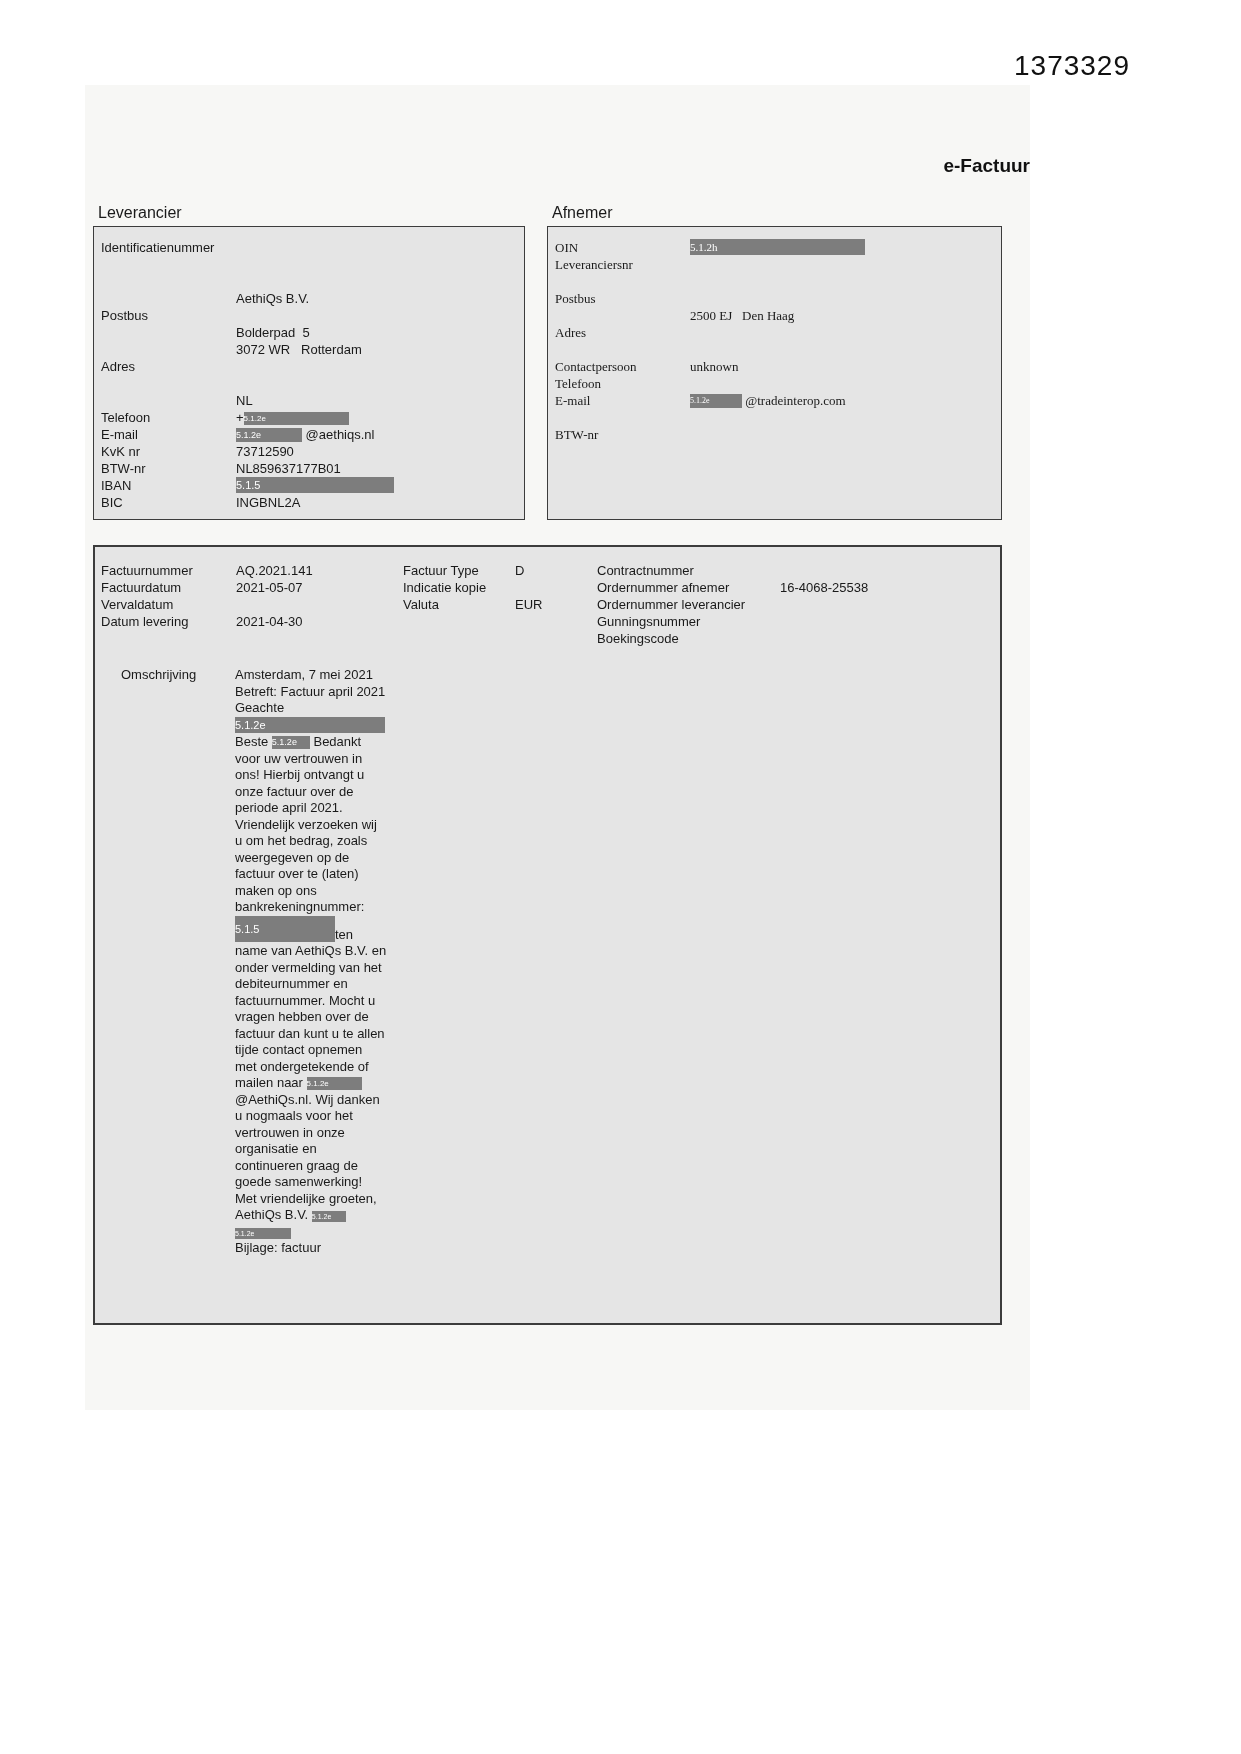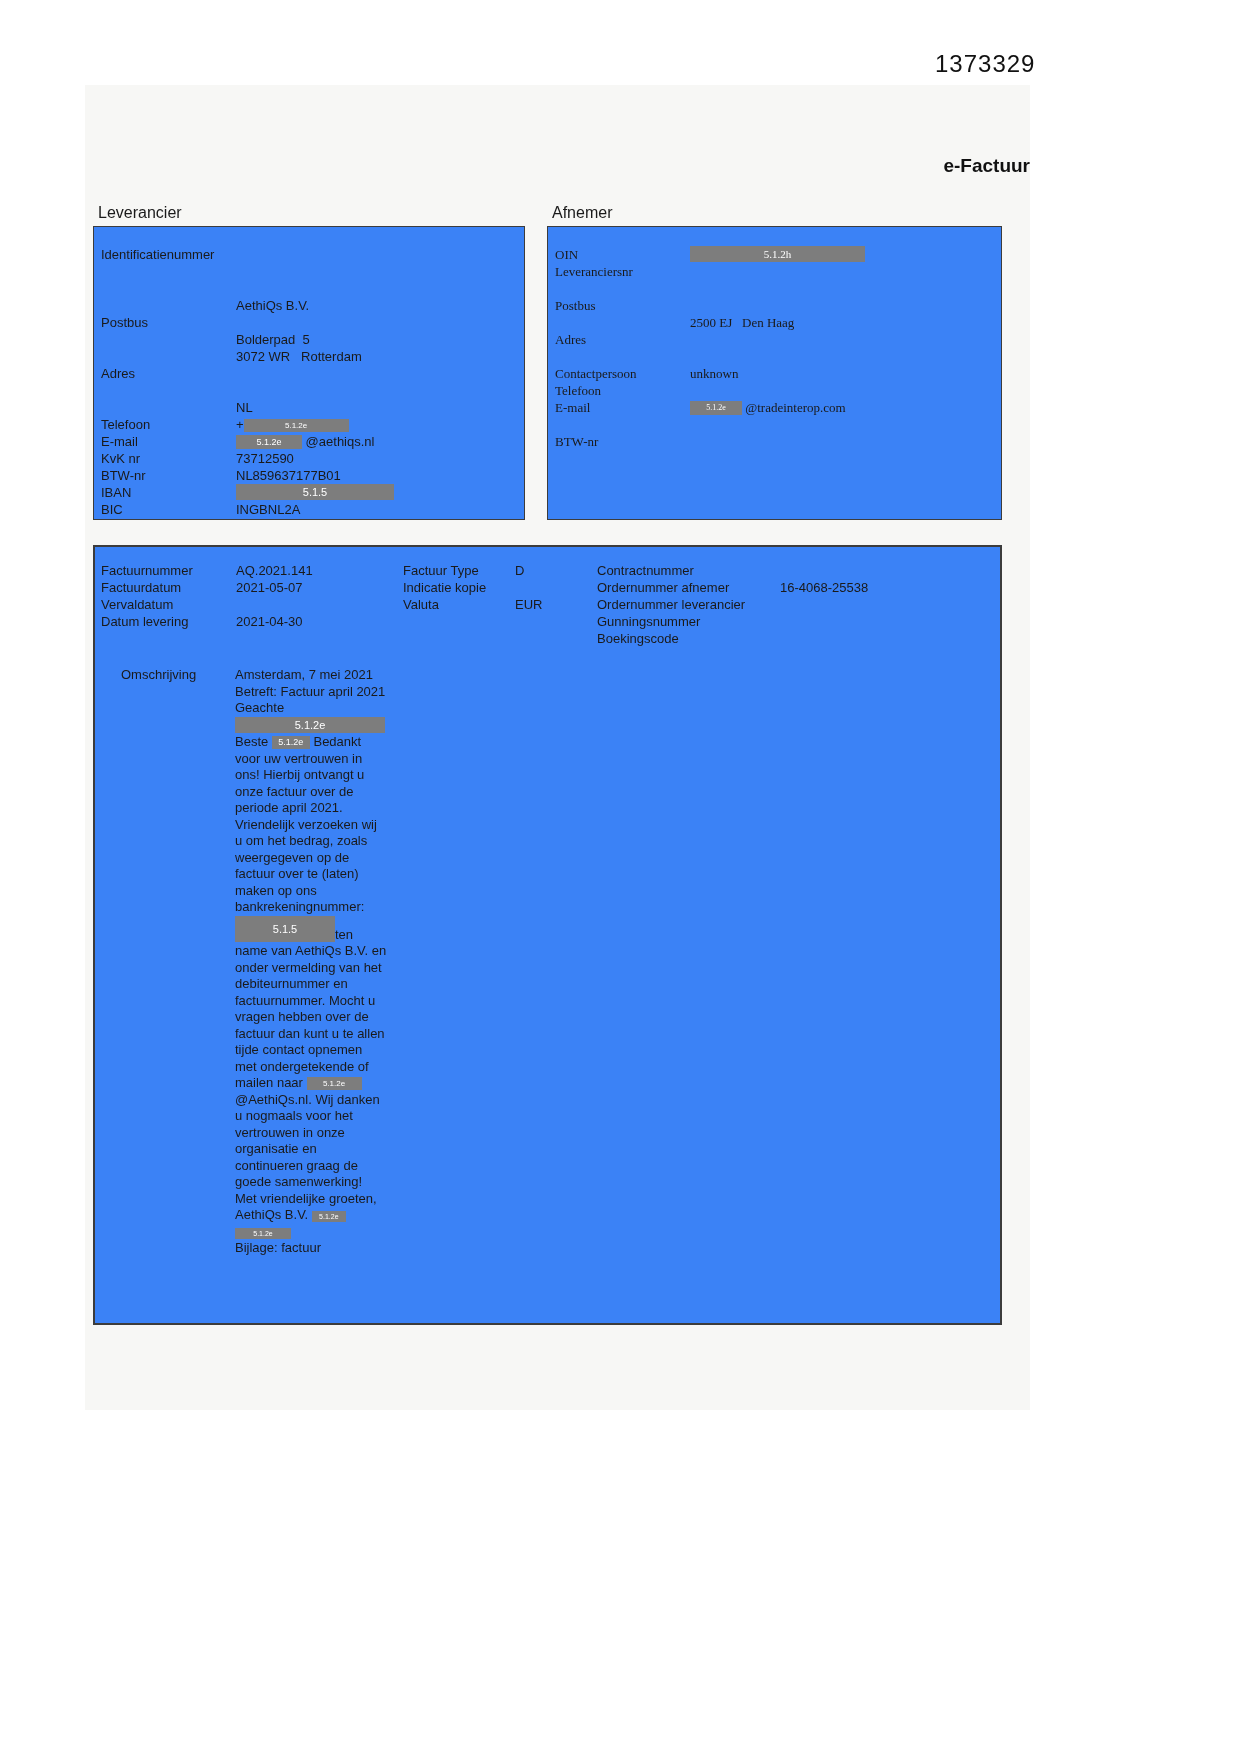--- a/index.html
+++ b/index.html
@@ -8,44 +8,44 @@
     width:1241px; height:1754px; position:relative;
     font-family:"Liberation Sans", sans-serif;
     color:#1a1a1a;
   }
   .page { position:absolute; inset:0; }
   .sheet {
     position:absolute; left:85px; top:85px; width:945px; height:1325px;
     background:#f7f7f5;
   }
   .doc-number {
-    position:absolute; left:935px; top:50px;
-    font-size:24px; letter-spacing:1px; color:#111;
+    position:absolute; left:1014px; top:50px;
+    font-size:28px; letter-spacing:1px; color:#111;
   }
   .title {
     position:absolute; left:85px; top:155px; width:945px;
     text-align:right; font-weight:bold; font-size:19px; color:#111;
   }
   .section-label { position:absolute; font-size:16px; }
   .box {
-    position:absolute; background:#3b82f6;
-    border:1px solid #3c3c3c; padding:19px 7px;
+    position:absolute; background:#e5e5e5;
+    border:1px solid #3c3c3c; padding:12px 7px;
   }
   #supplier-box { left:93px; top:226px; width:432px; height:294px; }
   #customer-box { left:547px; top:226px; width:455px; height:294px;font-family:Liberation Serif, serif; }
   #invoice-box  { left:93px; top:545px; width:909px; height:780px; border-width:2px; overflow:hidden; }
   .rows { font-size:13px; }
   .row { display:flex; min-height:17px; line-height:17px; }
   .row.spacer { min-height:17px; }
   .lab { flex:0 0 var(--labw,135px); }
   .val { flex:1; white-space:pre-wrap; }
   .redact {
     display:inline-block; background:#7d7d7d; color:#ffffff;
     font-size:9px; height:15px; line-height:15px;
-    text-align:center; vertical-align:text-bottom; min-width:28px;
+    text-align:left; vertical-align:text-bottom; min-width:28px;
     overflow:hidden;
   }
   .meta { position:absolute; }
   #omschrijving-label { position:absolute; left:6px; top:120px; font-size:13px;margin-left:20px; }
   #omschrijving-text {
     position:absolute; left:140px; top:120px; width:152px;
     font-size:13px; line-height:16.5px; white-space:pre-wrap;
   }
 </style>
 </head>

